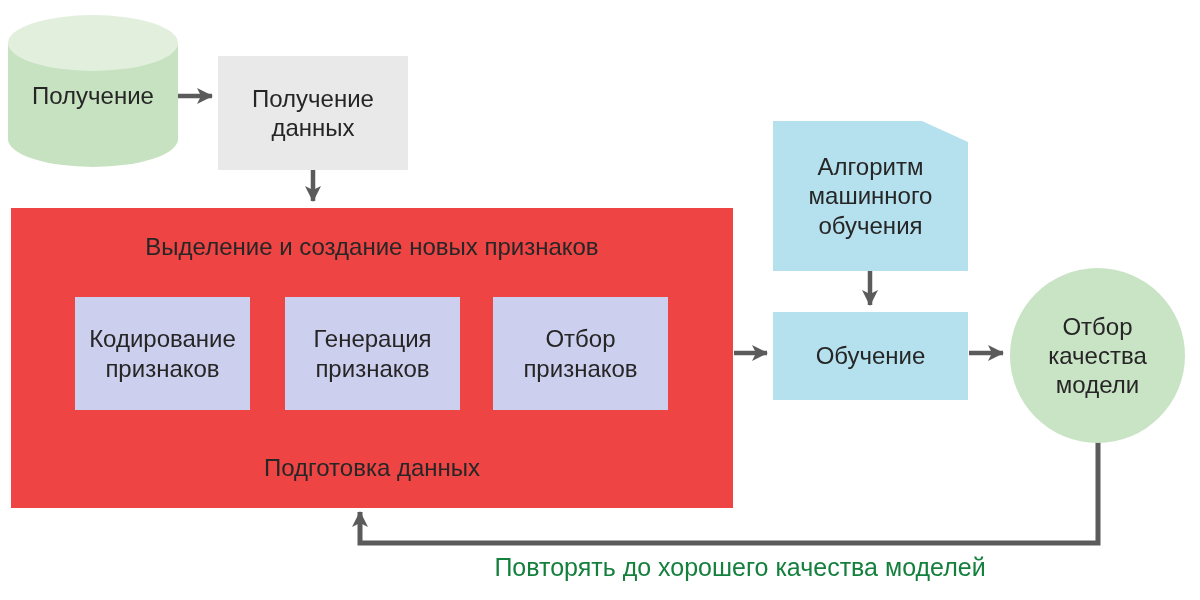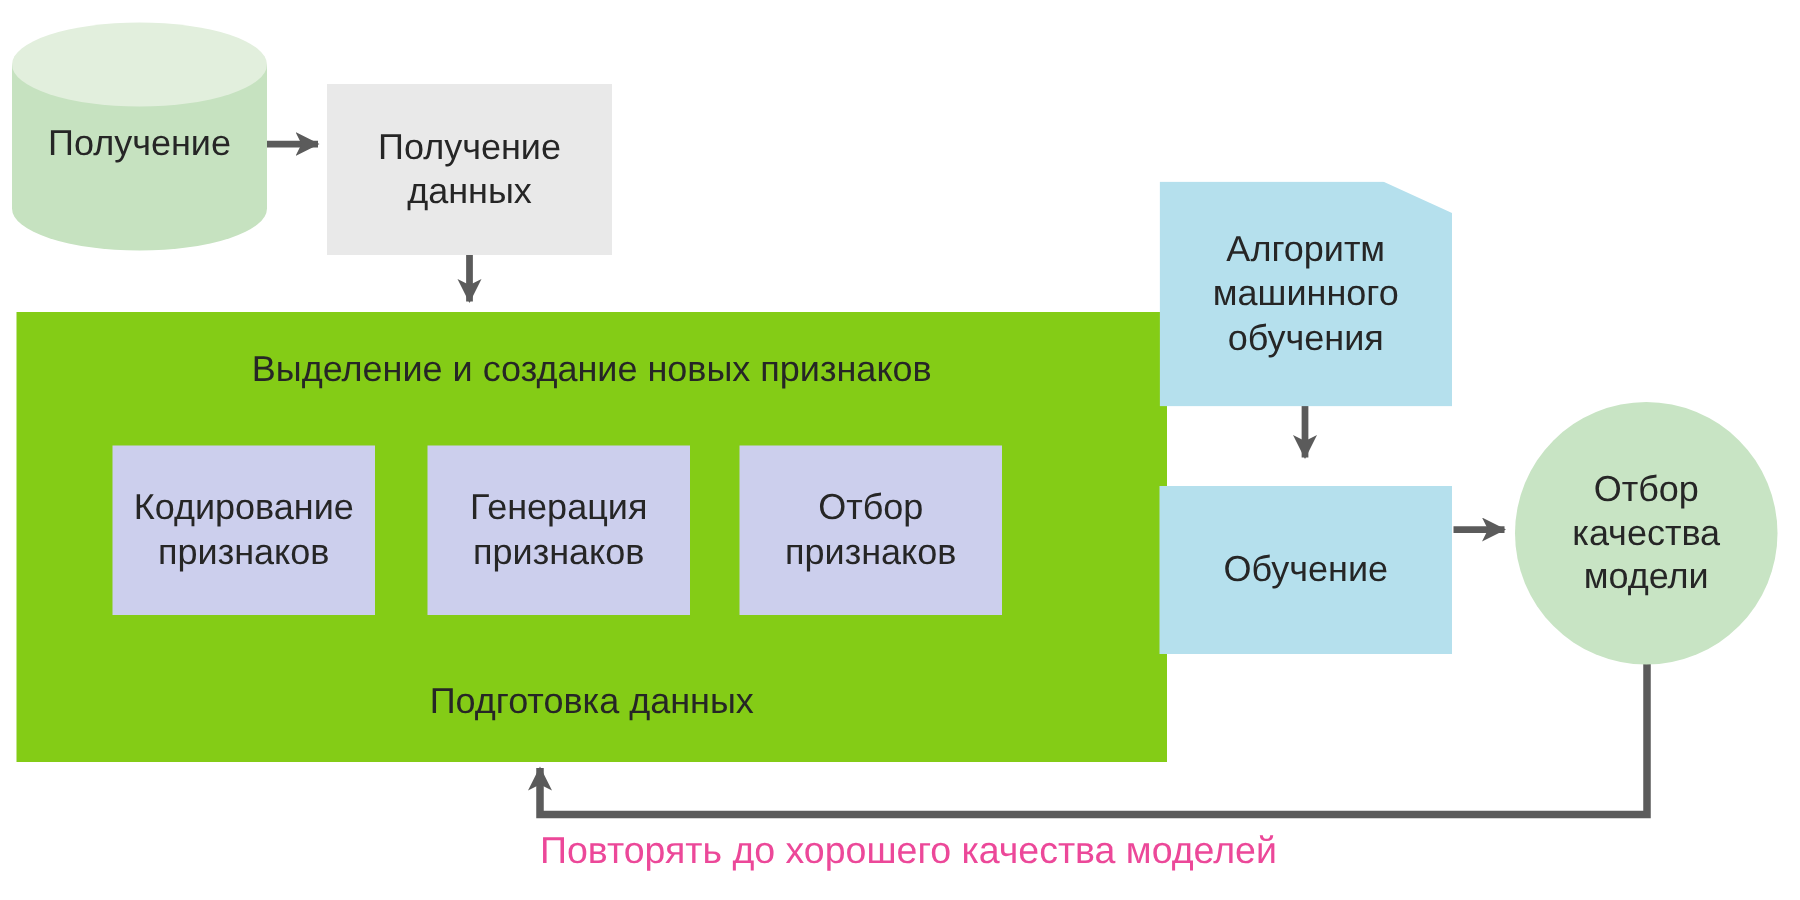--- a/index.html
+++ b/index.html
@@ -19,36 +19,36 @@
   .cyl-label { position:absolute; left:0; top:66px; width:100%; text-align:center; }
 
   .node { position:absolute; display:flex; align-items:center; justify-content:center;
           text-align:center; box-sizing:border-box; }
   .gray   { background:#e9e9e9;margin-top:17px; }
   .purple { background:#cccfed; }
   .blue   { background:#b5e0ed; }
 
   .acq   { left:218px; top:39px; width:190px; height:114px; padding:0 10px; }
 
-  .bigbox { position:absolute; left:11px; top:208px; width:722px; height:300px; background:#84cc16;padding-left:45px; }
+  .bigbox { position:absolute; left:11px; top:208px; width:722px; height:300px; background:#ef4444; }
   .bigbox-title  { position:absolute; left:0; top:24px;  width:100%; text-align:center; }
   .bigbox-footer { position:absolute; left:0; top:245px; width:100%; text-align:center; }
   .pbox { top:89px; height:113px; width:175px; padding:0 12px; }
   .pbox.p1 { left:64px; } .pbox.p2 { left:274px; } .pbox.p3 { left:482px; }
 
   .algo { left:773px; top:121px; width:195px; height:150px; padding:0 39px;
           clip-path:polygon(0 0, 149px 0, 100% 21px, 100% 100%, 0 100%); }
-  .train { left:773px; top:324px; width:195px; height:112px; }
+  .train { left:773px; top:312px; width:195px; height:88px; }
 
   .circle { left:1010px; top:268px; width:175px; height:175px; border-radius:50%;
             background:#c8e4c4; }
   .circle span { display:block; max-width:132px; }
 
-  .caption { position:absolute; left:360px; top:552px; width:760px; 
-             font-size:25px; font-weight:500; color:#ec4899; }
+  .caption { position:absolute; left:360px; top:552px; width:760px; text-align:center;
+             font-size:25px; font-weight:500; color:#15803d; }
 </style>
 </head>
 <body>
 
 <div class="canvas">
 
   <svg class="connectors" viewBox="0 0 1200 600" xmlns="http://www.w3.org/2000/svg">
     <defs>
       <marker id="ah" markerUnits="userSpaceOnUse" markerWidth="20" markerHeight="18" refX="15" refY="8" orient="auto">
         <path d="M0,0 L16,8 L0,16 L4,8 Z" fill="#5b5b5b"></path>

